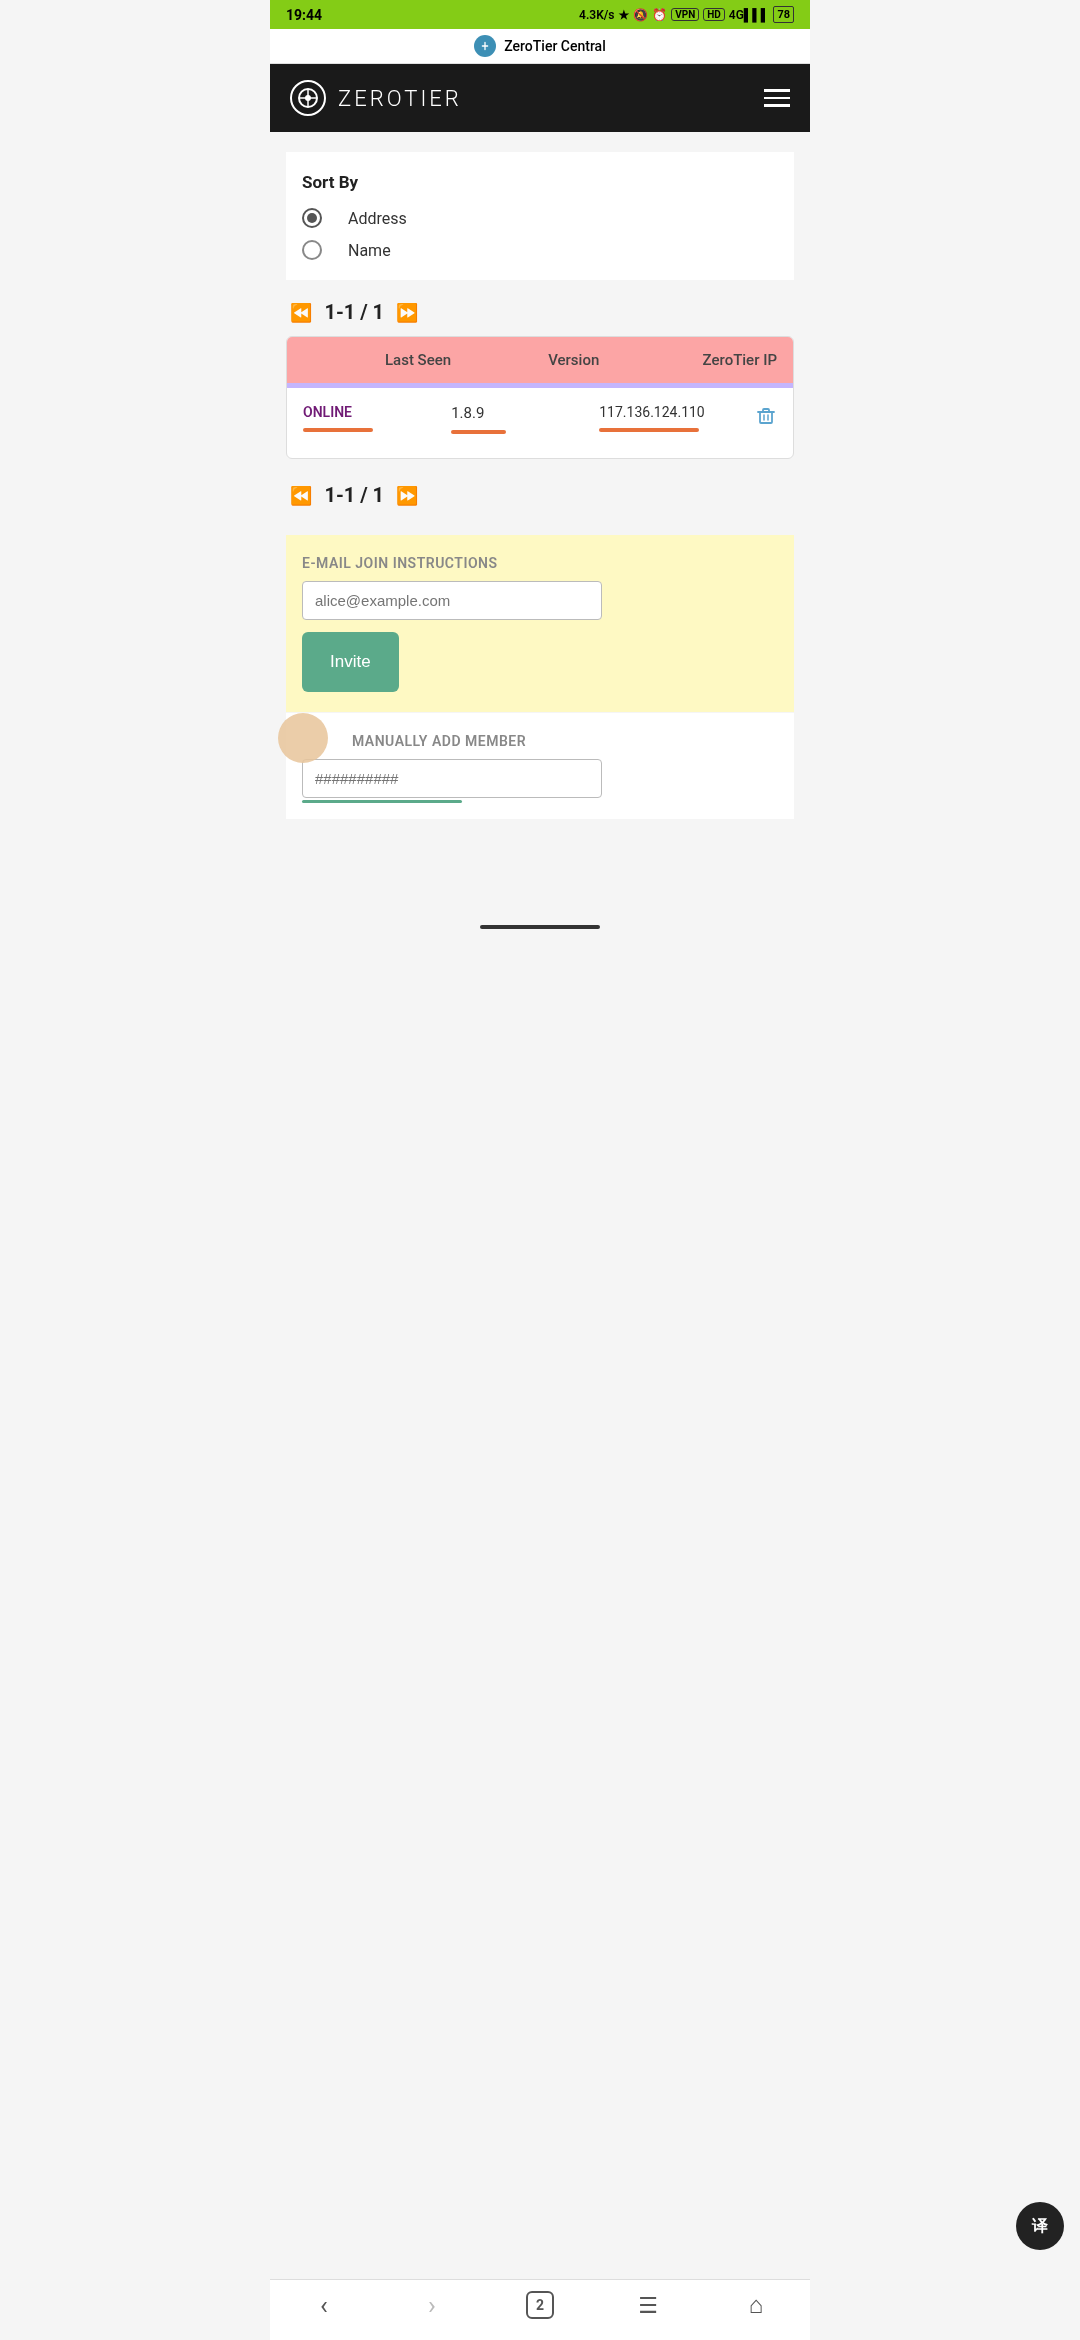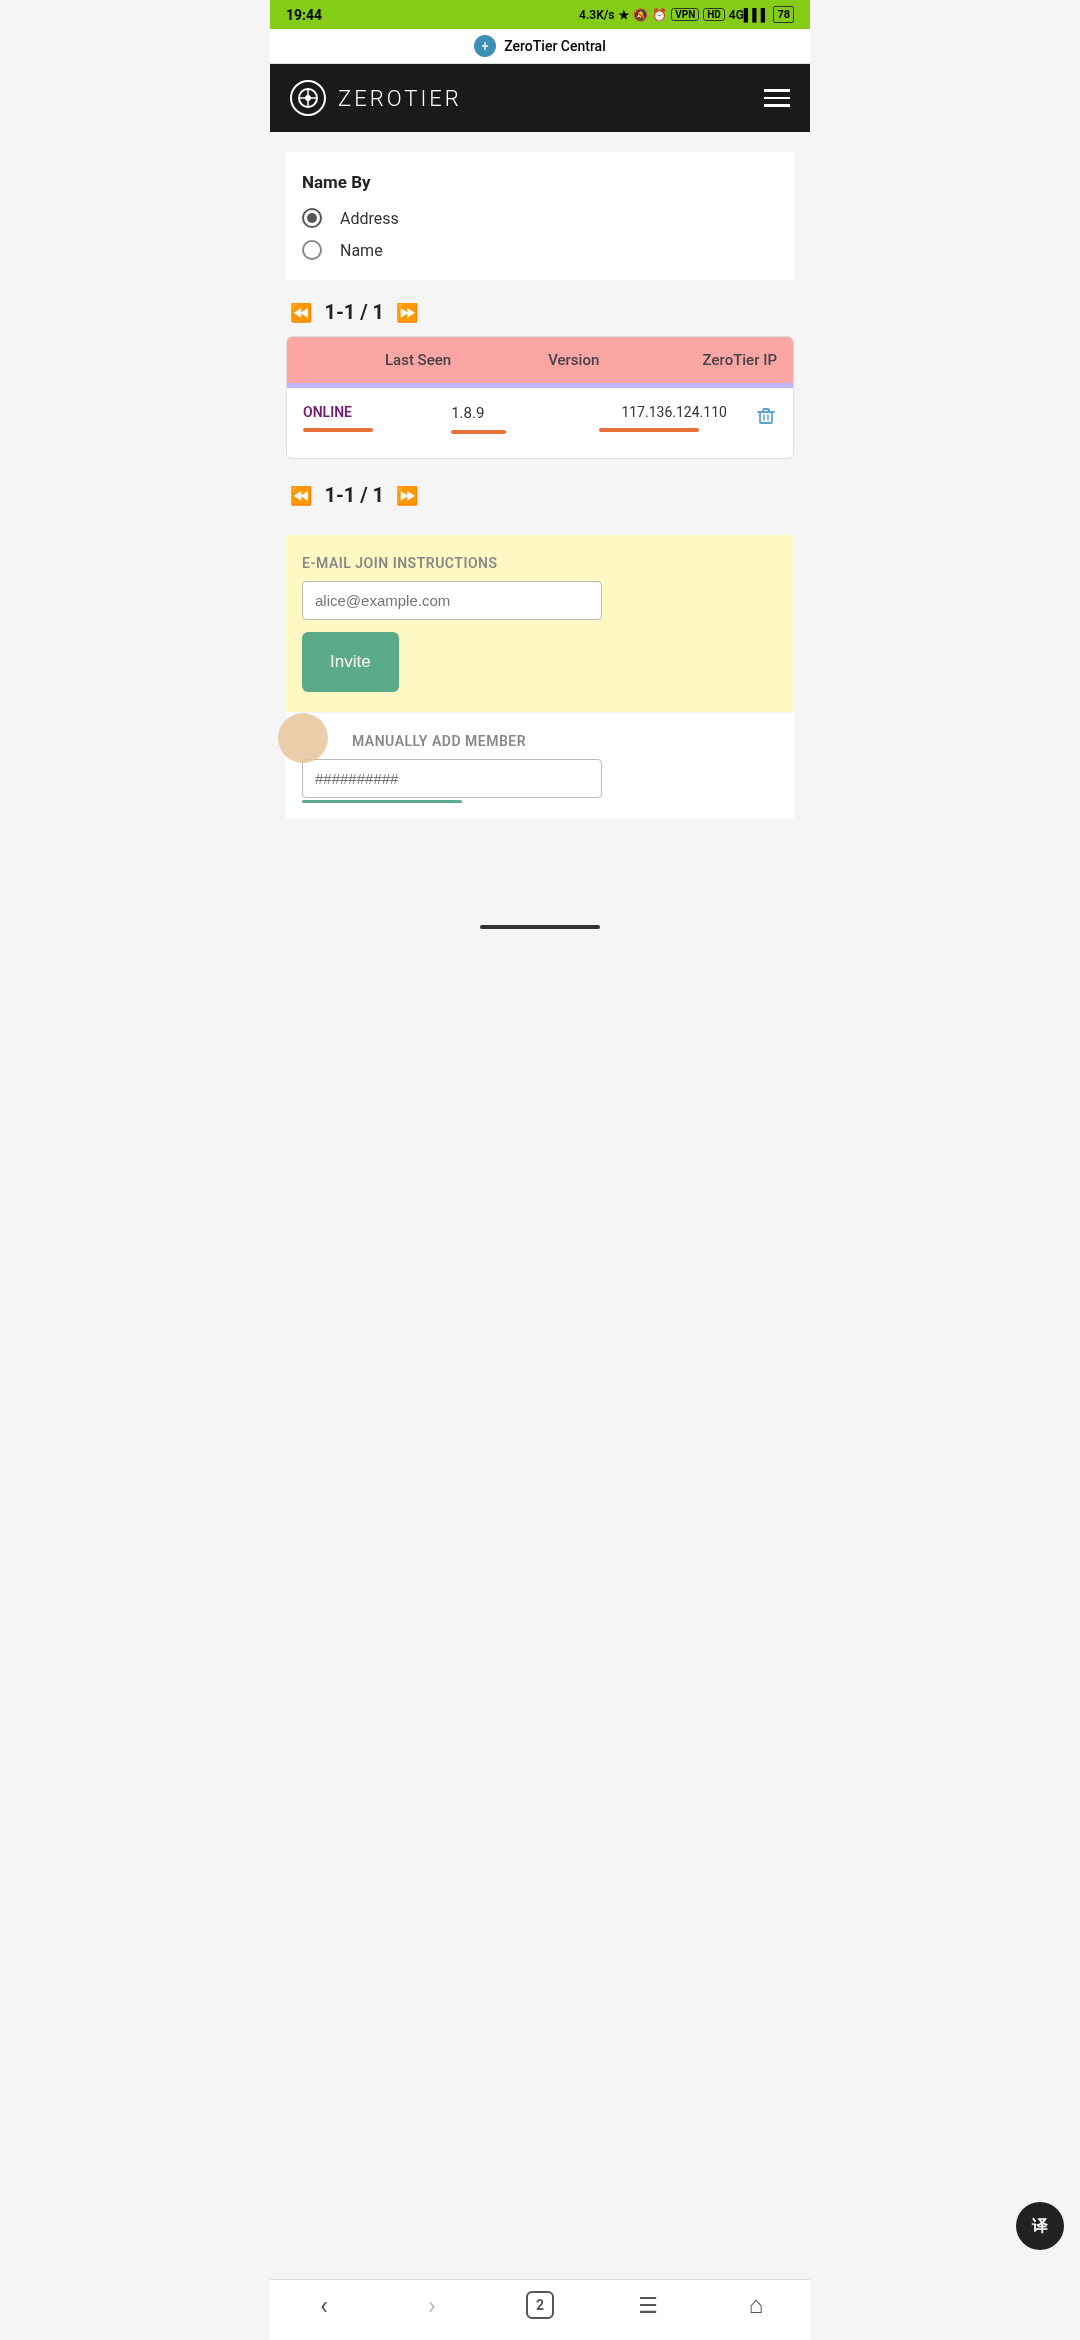--- a/index.html
+++ b/index.html
@@ -128,21 +128,21 @@
       color: #222;
     }
     .radio-group {
       display: flex;
       flex-direction: column;
       gap: 12px;
     }
     .radio-item {
       display: flex;
       align-items: center;
-      gap: 18px;
+      gap: 26px;
       font-size: 16px;
       color: #333;
       cursor: pointer;
     }
     .radio-outer {
       width: 20px;
       height: 20px;
       border-radius: 50%;
       border: 2px solid #888;
       display: flex;
@@ -202,21 +202,21 @@
       display: flex;
       align-items: flex-start;
       padding: 16px 16px 24px;
       position: relative;
     }
     .td {
       flex: 1;
       font-size: 15px;
       color: #333;
     }
-    .td:last-child { flex: 1.2; display: flex; align-items: flex-start; gap: 6px; text-align: center; }
+    .td:last-child { flex: 1.2; display: flex; align-items: flex-start; gap: 6px; }
 
     .status-online {
       color: #701a75;
       font-weight: 600;
       font-size: 14px;
     }
     .version-text {
       font-size: 15px;
       color: #333;
     }
@@ -427,21 +427,21 @@
     <span></span>
     <span></span>
     <span></span>
   </div>
 </div>
 
 <div class="content-wrapper">
   <div class="main-content">
 
     <div class="sort-by-section">
-      <div class="sort-by-title">Name By</div>
+      <div class="sort-by-title">Sort By</div>
       <div class="radio-group">
         <label class="radio-item">
           <div class="radio-outer selected">
             <div class="radio-inner"></div>
           </div>
           <span>Address</span>
         </label>
         <label class="radio-item">
           <div class="radio-outer"></div>
           <span>Name</span>

